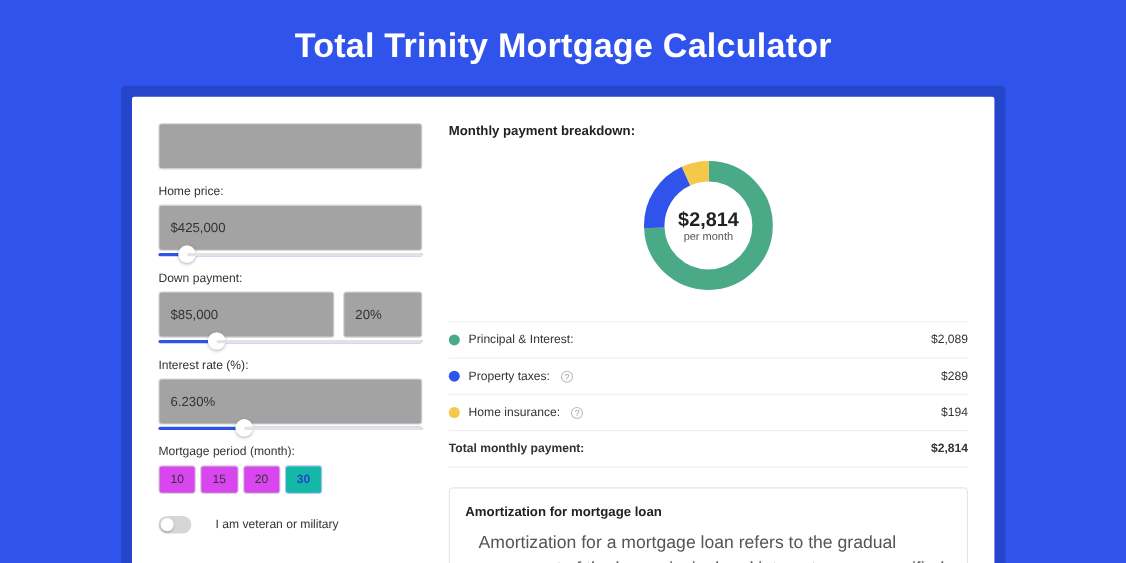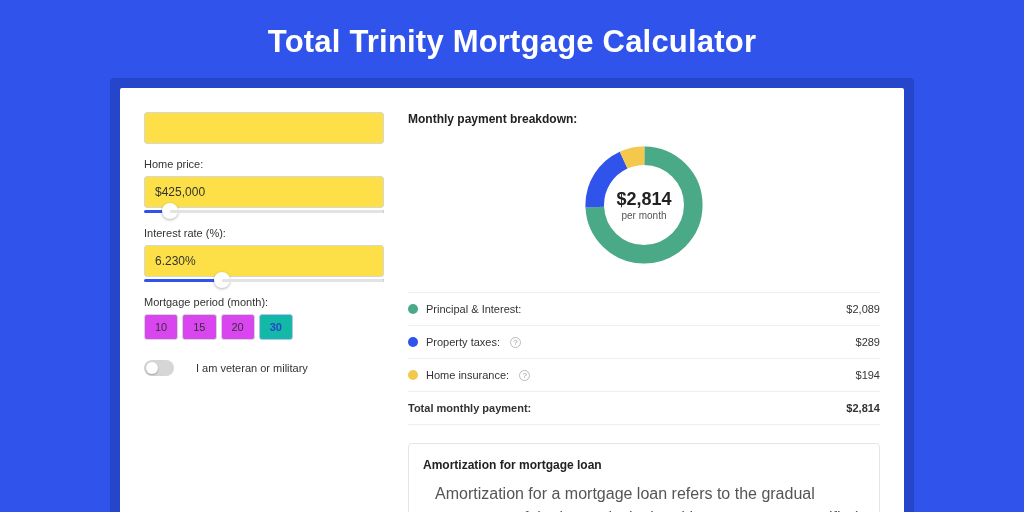--- a/index.html
+++ b/index.html
@@ -5,22 +5,22 @@
   * { box-sizing: border-box; margin: 0; padding: 0; }
   html, body { width: 1024px; height: 512px; overflow: hidden; font-family: -apple-system, BlinkMacSystemFont, "Segoe UI", Arial, sans-serif; }
   body { background: #3053eb; }
   .page-title { color: #fff; text-align: center; font-size: 31px; font-weight: 700; padding: 24px 0 18px; letter-spacing: .2px; }
   .panel-outer { background: #2545cb; margin: 0 110px; border-radius: 4px 4px 0 0; padding: 10px 10px 0 10px; height: 600px; }
   .panel { background: #fff; border-radius: 2px; padding: 24px 24px 40px 24px; display: flex; gap: 24px; height: 100%; }
   .col-left { width: 240px; flex: 0 0 240px; }
   .col-right { flex: 1; }
   .field-label { font-size: 11px; color: #333; margin-bottom: 6px; display: block; }
   .text-input {
-    width: 100%; height: 32px; border: 1px solid #d6d6d6; border-radius: 3px;
-    padding: 0 10px; font-size: 12px; color: #333; background: #fde047;
+    width: 100%; height: 42px; border: 1px solid #d6d6d6; border-radius: 3px;
+    padding: 0 10px; font-size: 12px; color: #333; background: #a3a3a3;
   }
   .field { margin-bottom: 14px; }
   .slider-track {
     height: 3px; background: #3053eb; border-radius: 2px; position: relative; margin-top: 2px;
   }
   .slider-track::after {
     content: ""; position: absolute; top: 0; bottom: 0; right: 0; background: #e3e3e3;
     border-radius: 2px;
   }
   .slider-thumb {
@@ -90,20 +90,30 @@
       </div>
 
       <div class="field">
         <label class="field-label">Home price:</label>
         <input class="text-input" value="$425,000" style="">
         <div class="slider-track st1">
           <div class="slider-thumb"></div>
         </div>
       </div>
 
+      <div class="field">
+        <label class="field-label">Down payment:</label>
+        <div class="row-2">
+          <input class="text-input" value="$85,000" style="">
+          <input class="text-input" value="20%" style="">
+        </div>
+        <div class="slider-track st2">
+          <div class="slider-thumb"></div>
+        </div>
+      </div>
 
       <div class="field">
         <label class="field-label">Interest rate (%):</label>
         <input class="text-input" value="6.230%" style="">
         <div class="slider-track st3">
           <div class="slider-thumb"></div>
         </div>
       </div>
 
       <div class="field">

